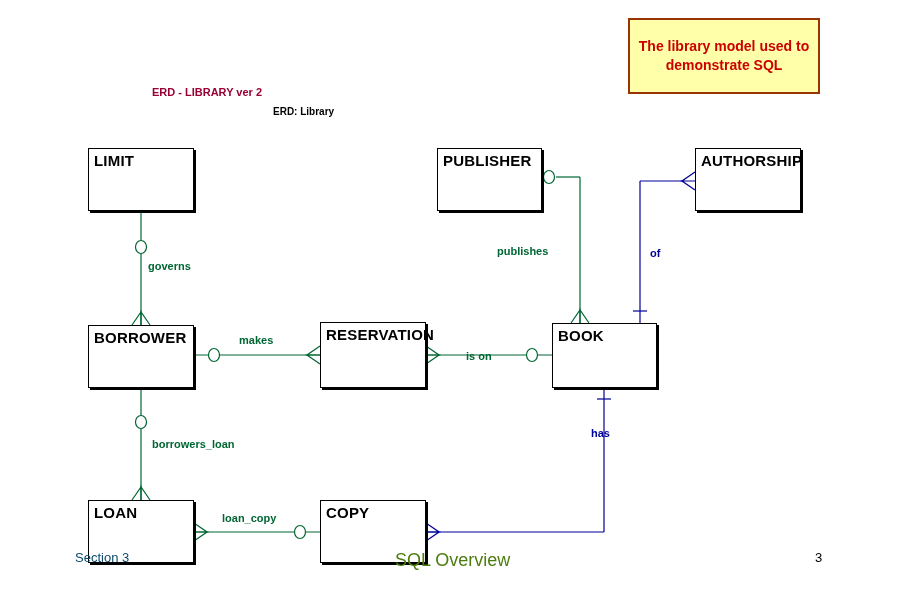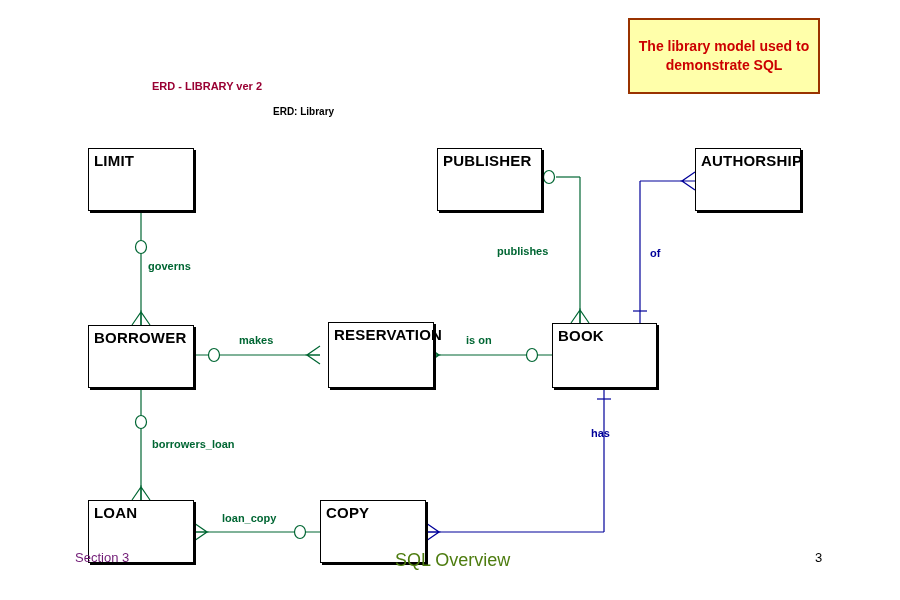--- a/index.html
+++ b/index.html
@@ -30,21 +30,21 @@
     text-align: center;
     font-size: 21px;
     font-weight: bold;
     color: #333399;
     letter-spacing: 0.1px;
     white-space: nowrap;
   }
   .erd-version {
     position: absolute;
     left: 152px;
-    top: 80px;
+    top: 86px;
     font-size: 11px;
     font-weight: bold;
     color: #990033;
     white-space: nowrap;
   }
   .erd-subtitle {
     position: absolute;
     left: 273px;
     top: 106px;
     font-size: 10px;
@@ -106,21 +106,21 @@
     white-space: nowrap;
   }
   .rel-green { color: #006633; }
   .rel-blue  { color: #000099; }
   
   .footer-left {
     position: absolute;
     left: 75px;
     top: 550px;
     font-size: 13px;
-    color: #701a75;
+    color: #0c4a6e;
   }
   .footer-center {
     position: absolute;
     left: 395px;
     top: 550px;
     font-size: 18px;
     color: #4d7c0f;
   }
   .footer-right {
     position: absolute;
@@ -181,35 +181,35 @@
       </div>
       <div class="entity-box" style="left: 437px; top: 148px; width: 105px; height: 63px;">
         <div class="entity-label">PUBLISHER</div>
       </div>
       <div class="entity-box" style="left: 695px; top: 148px; width: 106px; height: 63px;">
         <div class="entity-label">AUTHORSHIP</div>
       </div>
       <div class="entity-box" style="left: 88px; top: 325px; width: 106px; height: 63px;">
         <div class="entity-label">BORROWER</div>
       </div>
-      <div class="entity-box" style="left: 328px; top: 322px; width: 106px; height: 66px;">
+      <div class="entity-box" style="left: 320px; top: 322px; width: 106px; height: 66px;">
         <div class="entity-label">RESERVATION</div>
       </div>
       <div class="entity-box" style="left: 552px; top: 323px; width: 105px; height: 65px;">
         <div class="entity-label">BOOK</div>
       </div>
       <div class="entity-box" style="left: 88px; top: 500px; width: 106px; height: 63px;">
         <div class="entity-label">LOAN</div>
       </div>
       <div class="entity-box" style="left: 320px; top: 500px; width: 106px; height: 63px;">
         <div class="entity-label">COPY</div>
       </div>
       <div class="rel-label rel-green" style="left: 148px; top: 260px;">governs</div>
       <div class="rel-label rel-green" style="left: 239px; top: 334px;">makes</div>
-      <div class="rel-label rel-green" style="left: 466px; top: 334px;">is on</div>
+      <div class="rel-label rel-green" style="left: 466px; top: 350px;">is on</div>
       <div class="rel-label rel-green" style="left: 497px; top: 245px;">publishes</div>
       <div class="rel-label rel-blue" style="left: 650px; top: 247px;">of</div>
       <div class="rel-label rel-blue" style="left: 591px; top: 427px;">has</div>
       <div class="rel-label rel-green" style="left: 152px; top: 438px;">borrowers_loan</div>
       <div class="rel-label rel-green" style="left: 222px; top: 512px;">loan_copy</div>
     </div>
 
   <div class="footer-left">Section 3</div>
   <div class="footer-center">SQL Overview</div>
   <div class="footer-right">3</div>

